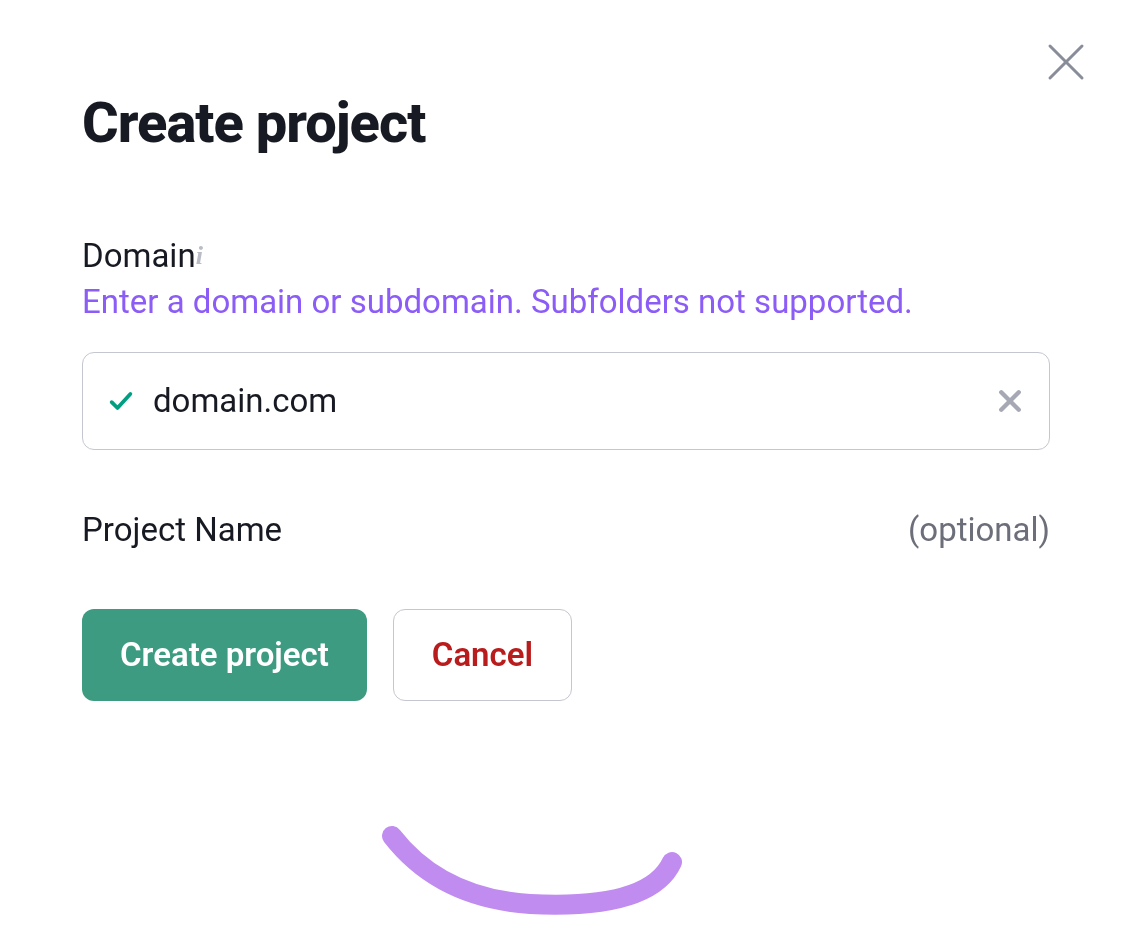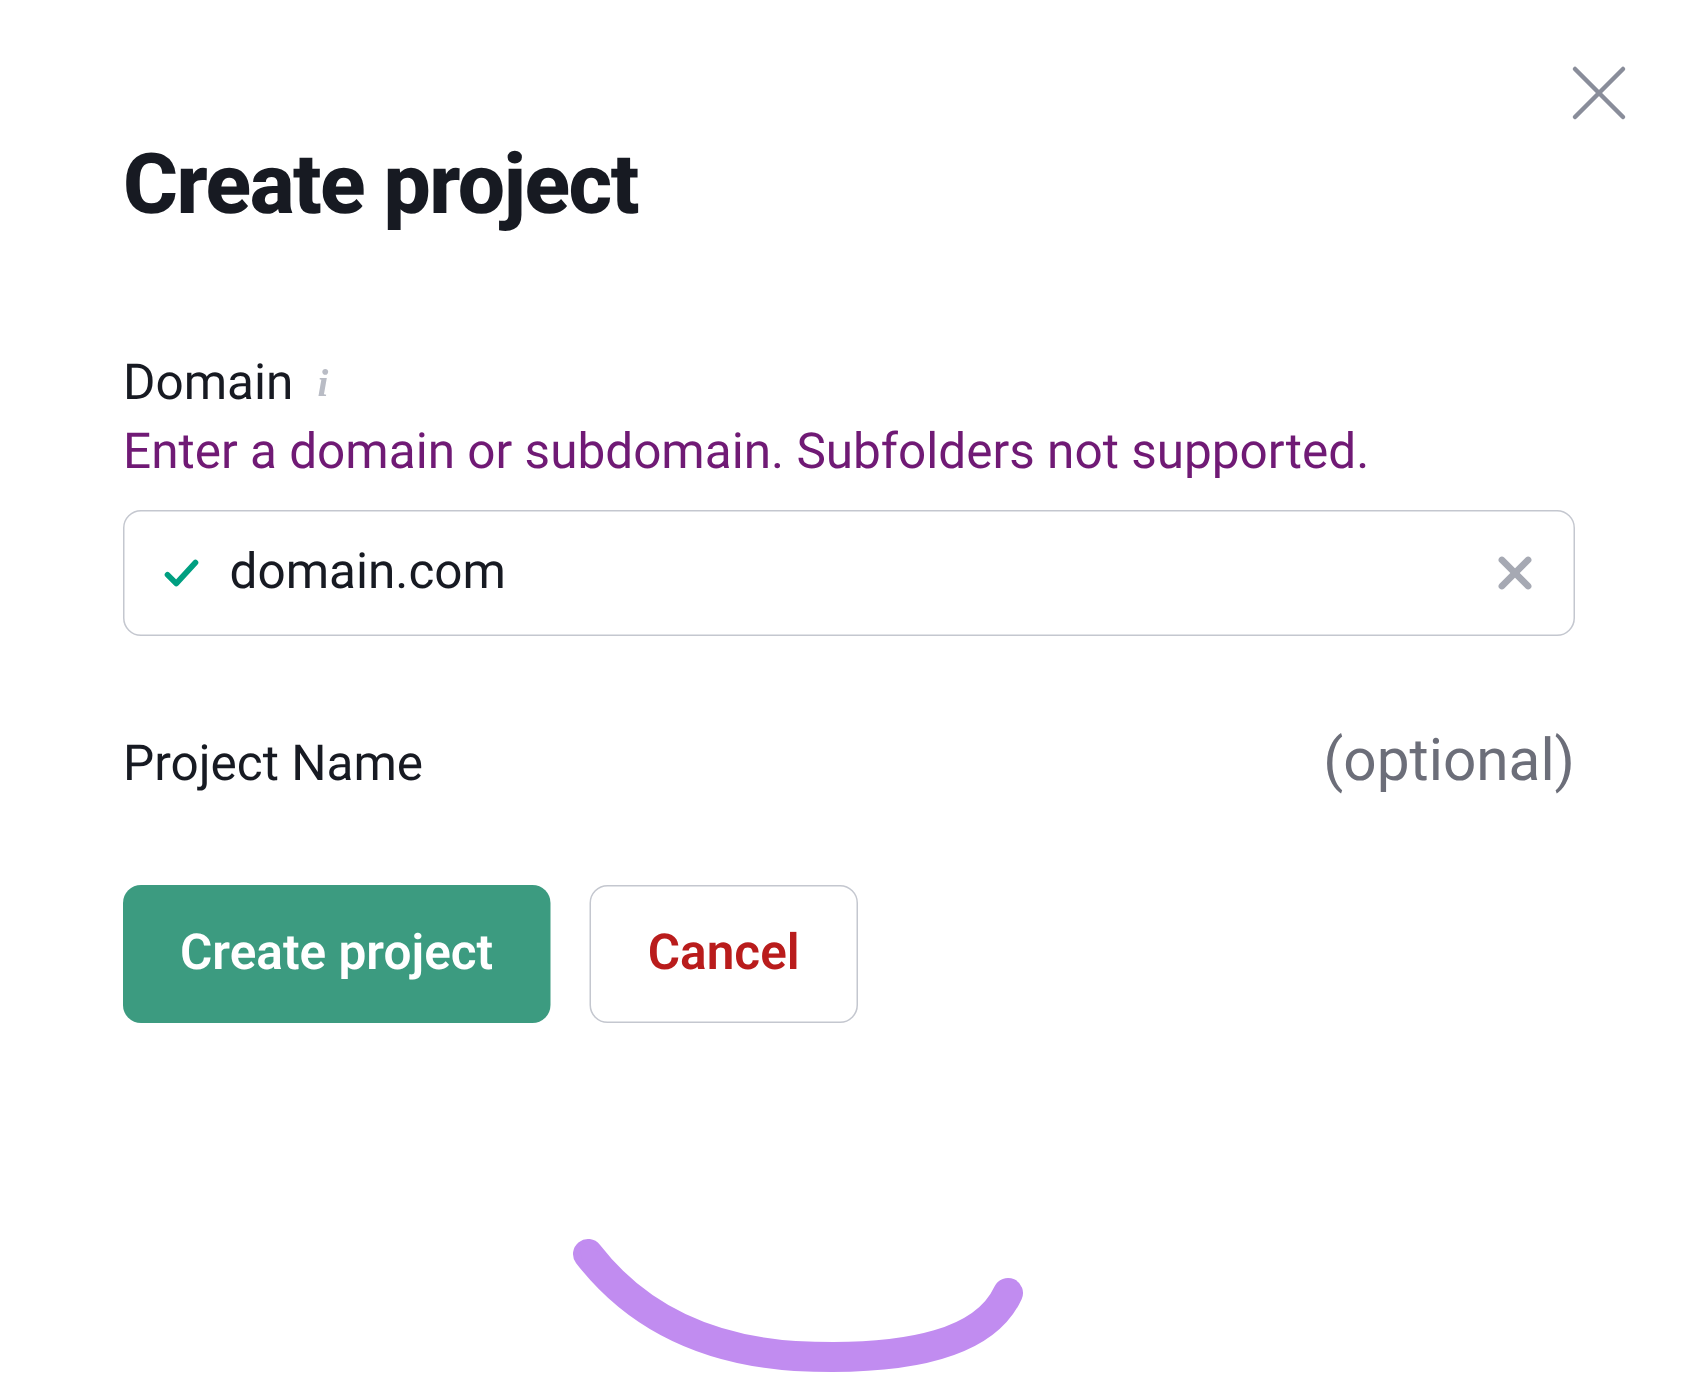--- a/index.html
+++ b/index.html
@@ -44,52 +44,51 @@
     }
     .label-row {
       display: flex;
       align-items: center;
       justify-content: space-between;
       margin-bottom: 6px;
     }
     .label-left {
       display: flex;
       align-items: center;
-      gap: 16px;
     }
     .field-label {
       font-size: 33px;
       font-weight: 400;
       color: #171a22;
     }
     .info-icon {
       color: #b9bcc5;
       font-family: Georgia, serif;
       font-style: italic;
       font-weight: bold;
       font-size: 26px;
       line-height: 1;
     }
     .optional-text {
-      font-size: 39px;
+      font-size: 33px;
       color: #6c6e79;
     }
     .helper-text {
       font-size: 33px;
-      color: #701a75;
-      margin-bottom: 16px;
+      color: #8b5cf6;
+      margin-bottom: 28px;
       line-height: 1.3;
     }
     .input-wrap {
       position: relative;
       display: flex;
       align-items: center;
       border: 1.5px solid #c4c7cf;
       border-radius: 12px;
-      height: 84px;
+      height: 98px;
       padding: 12px 24px;
       background: #fff;
     }
     .input-wrap .check {
       color: #009f81;
       margin-right: 18px;
       display: flex;
       align-items: center;
     }
     .input-wrap .check svg {

